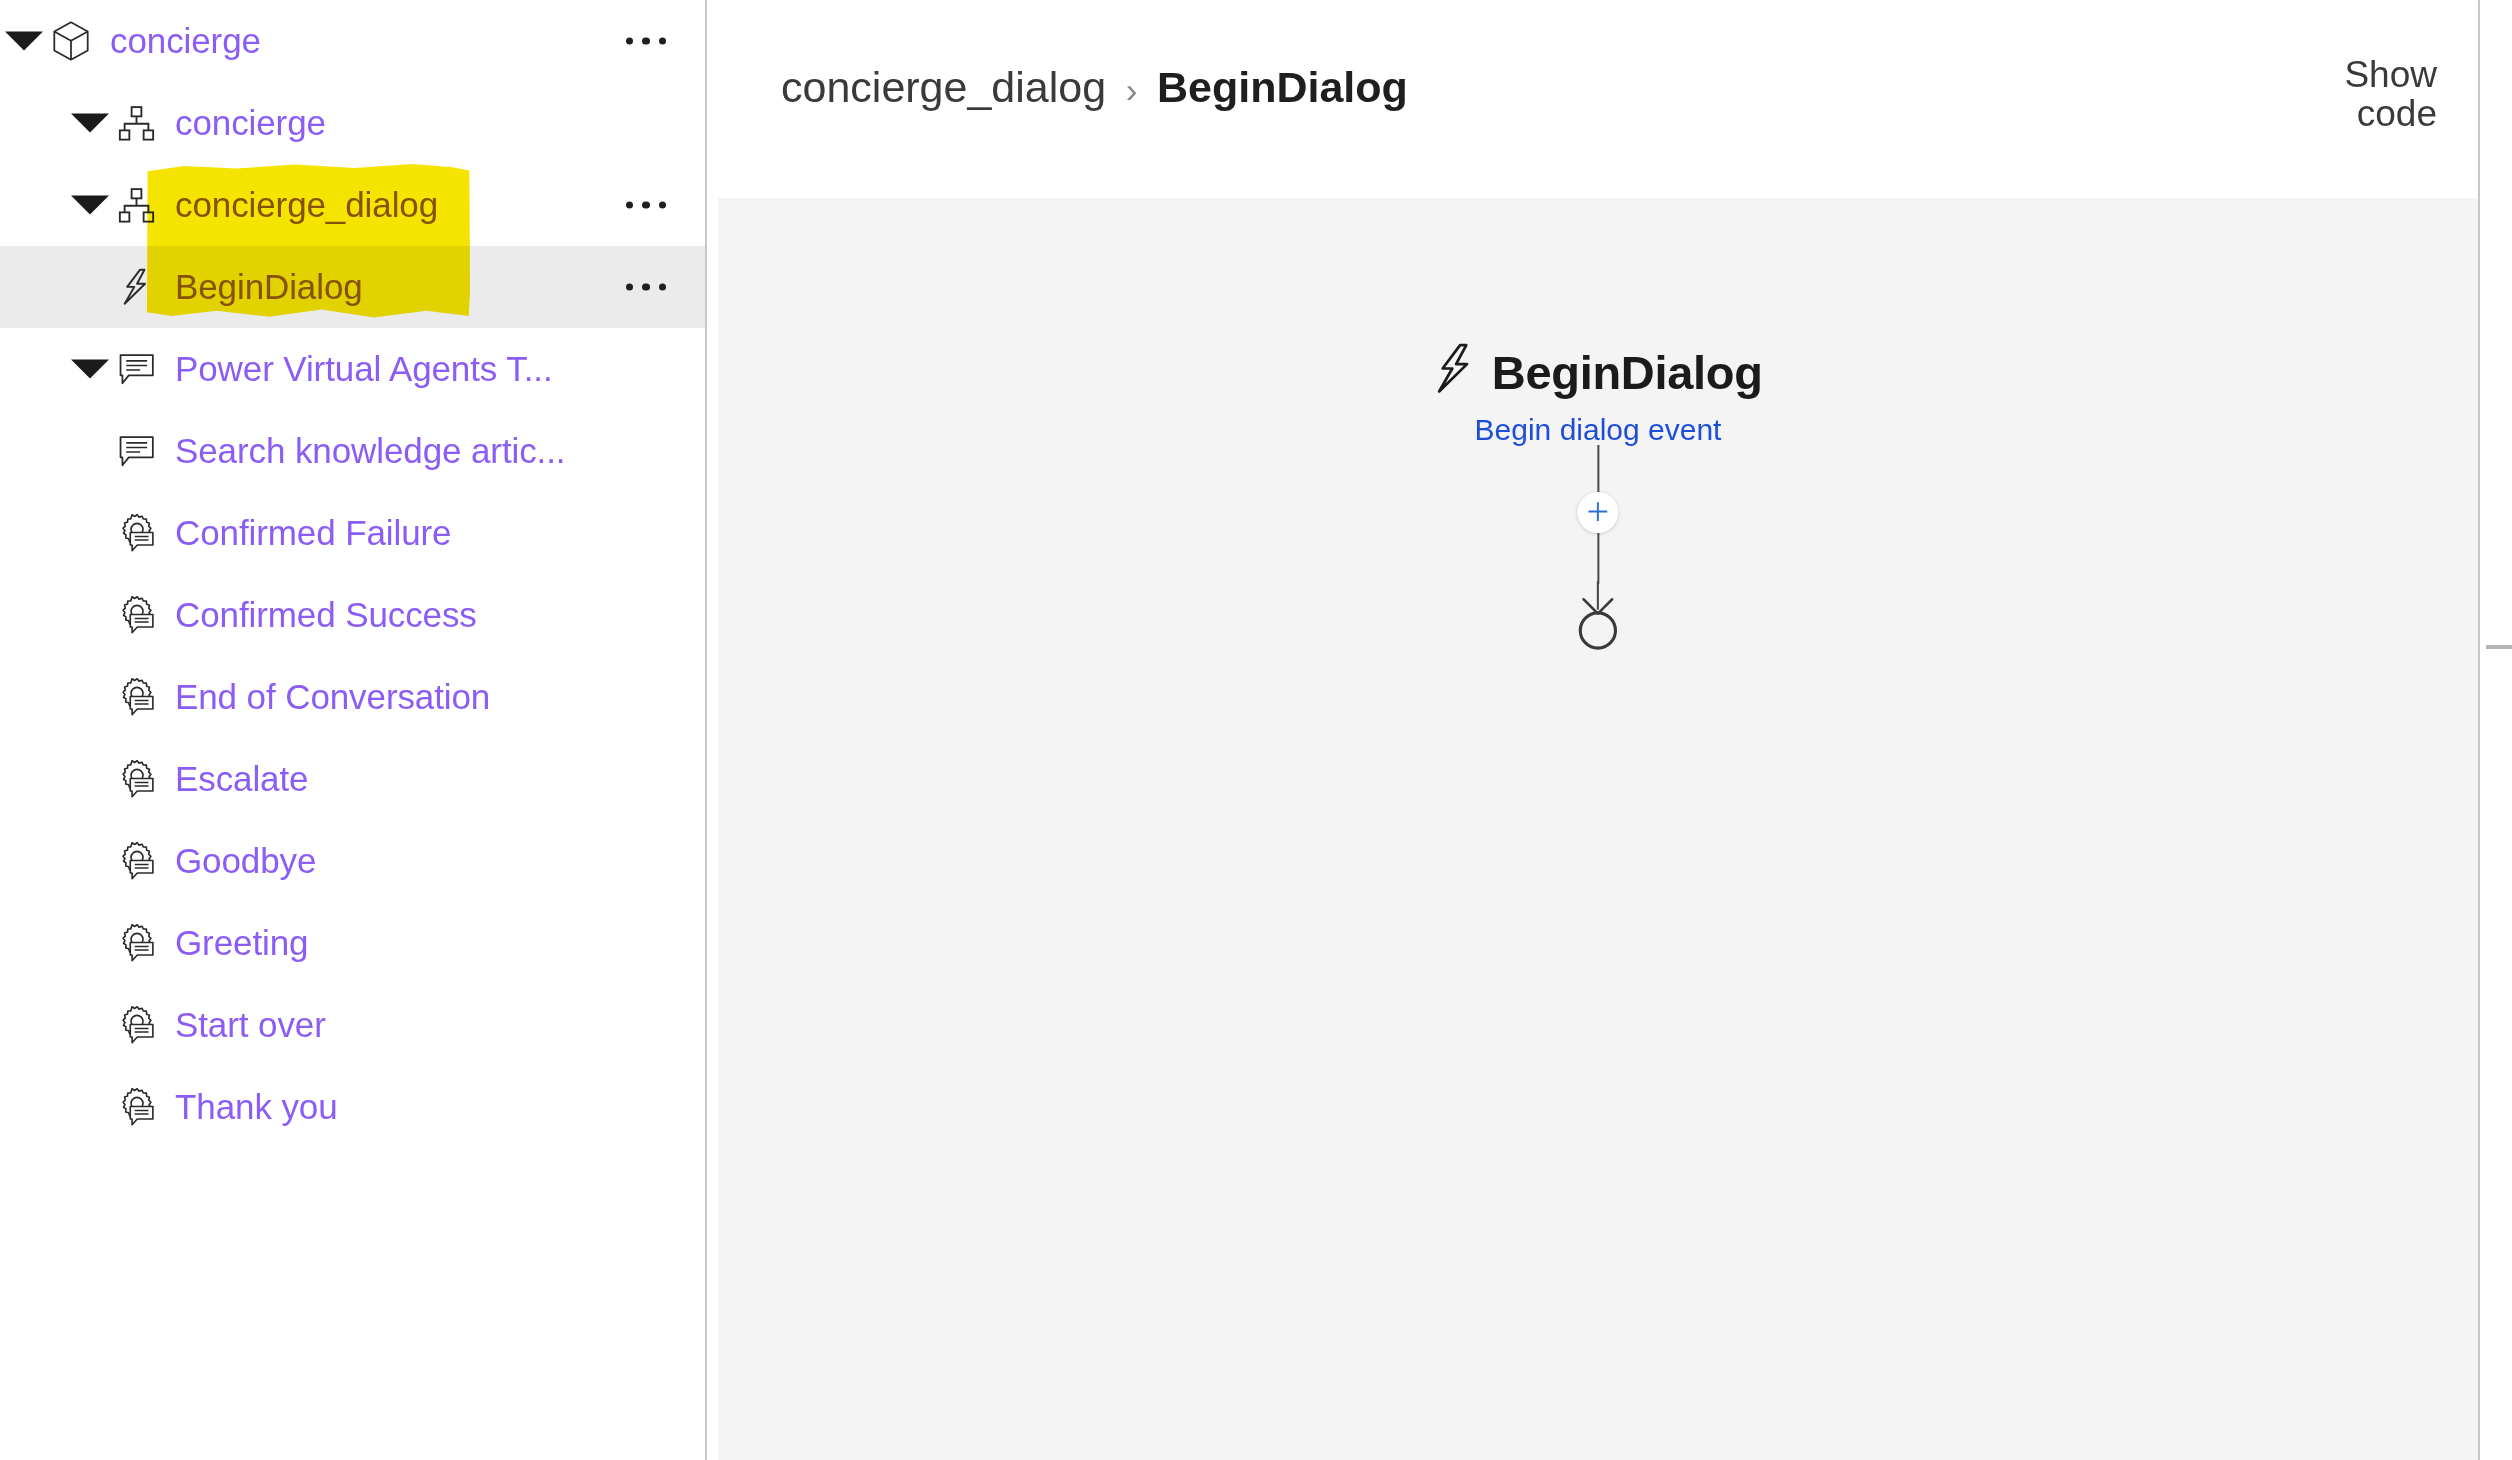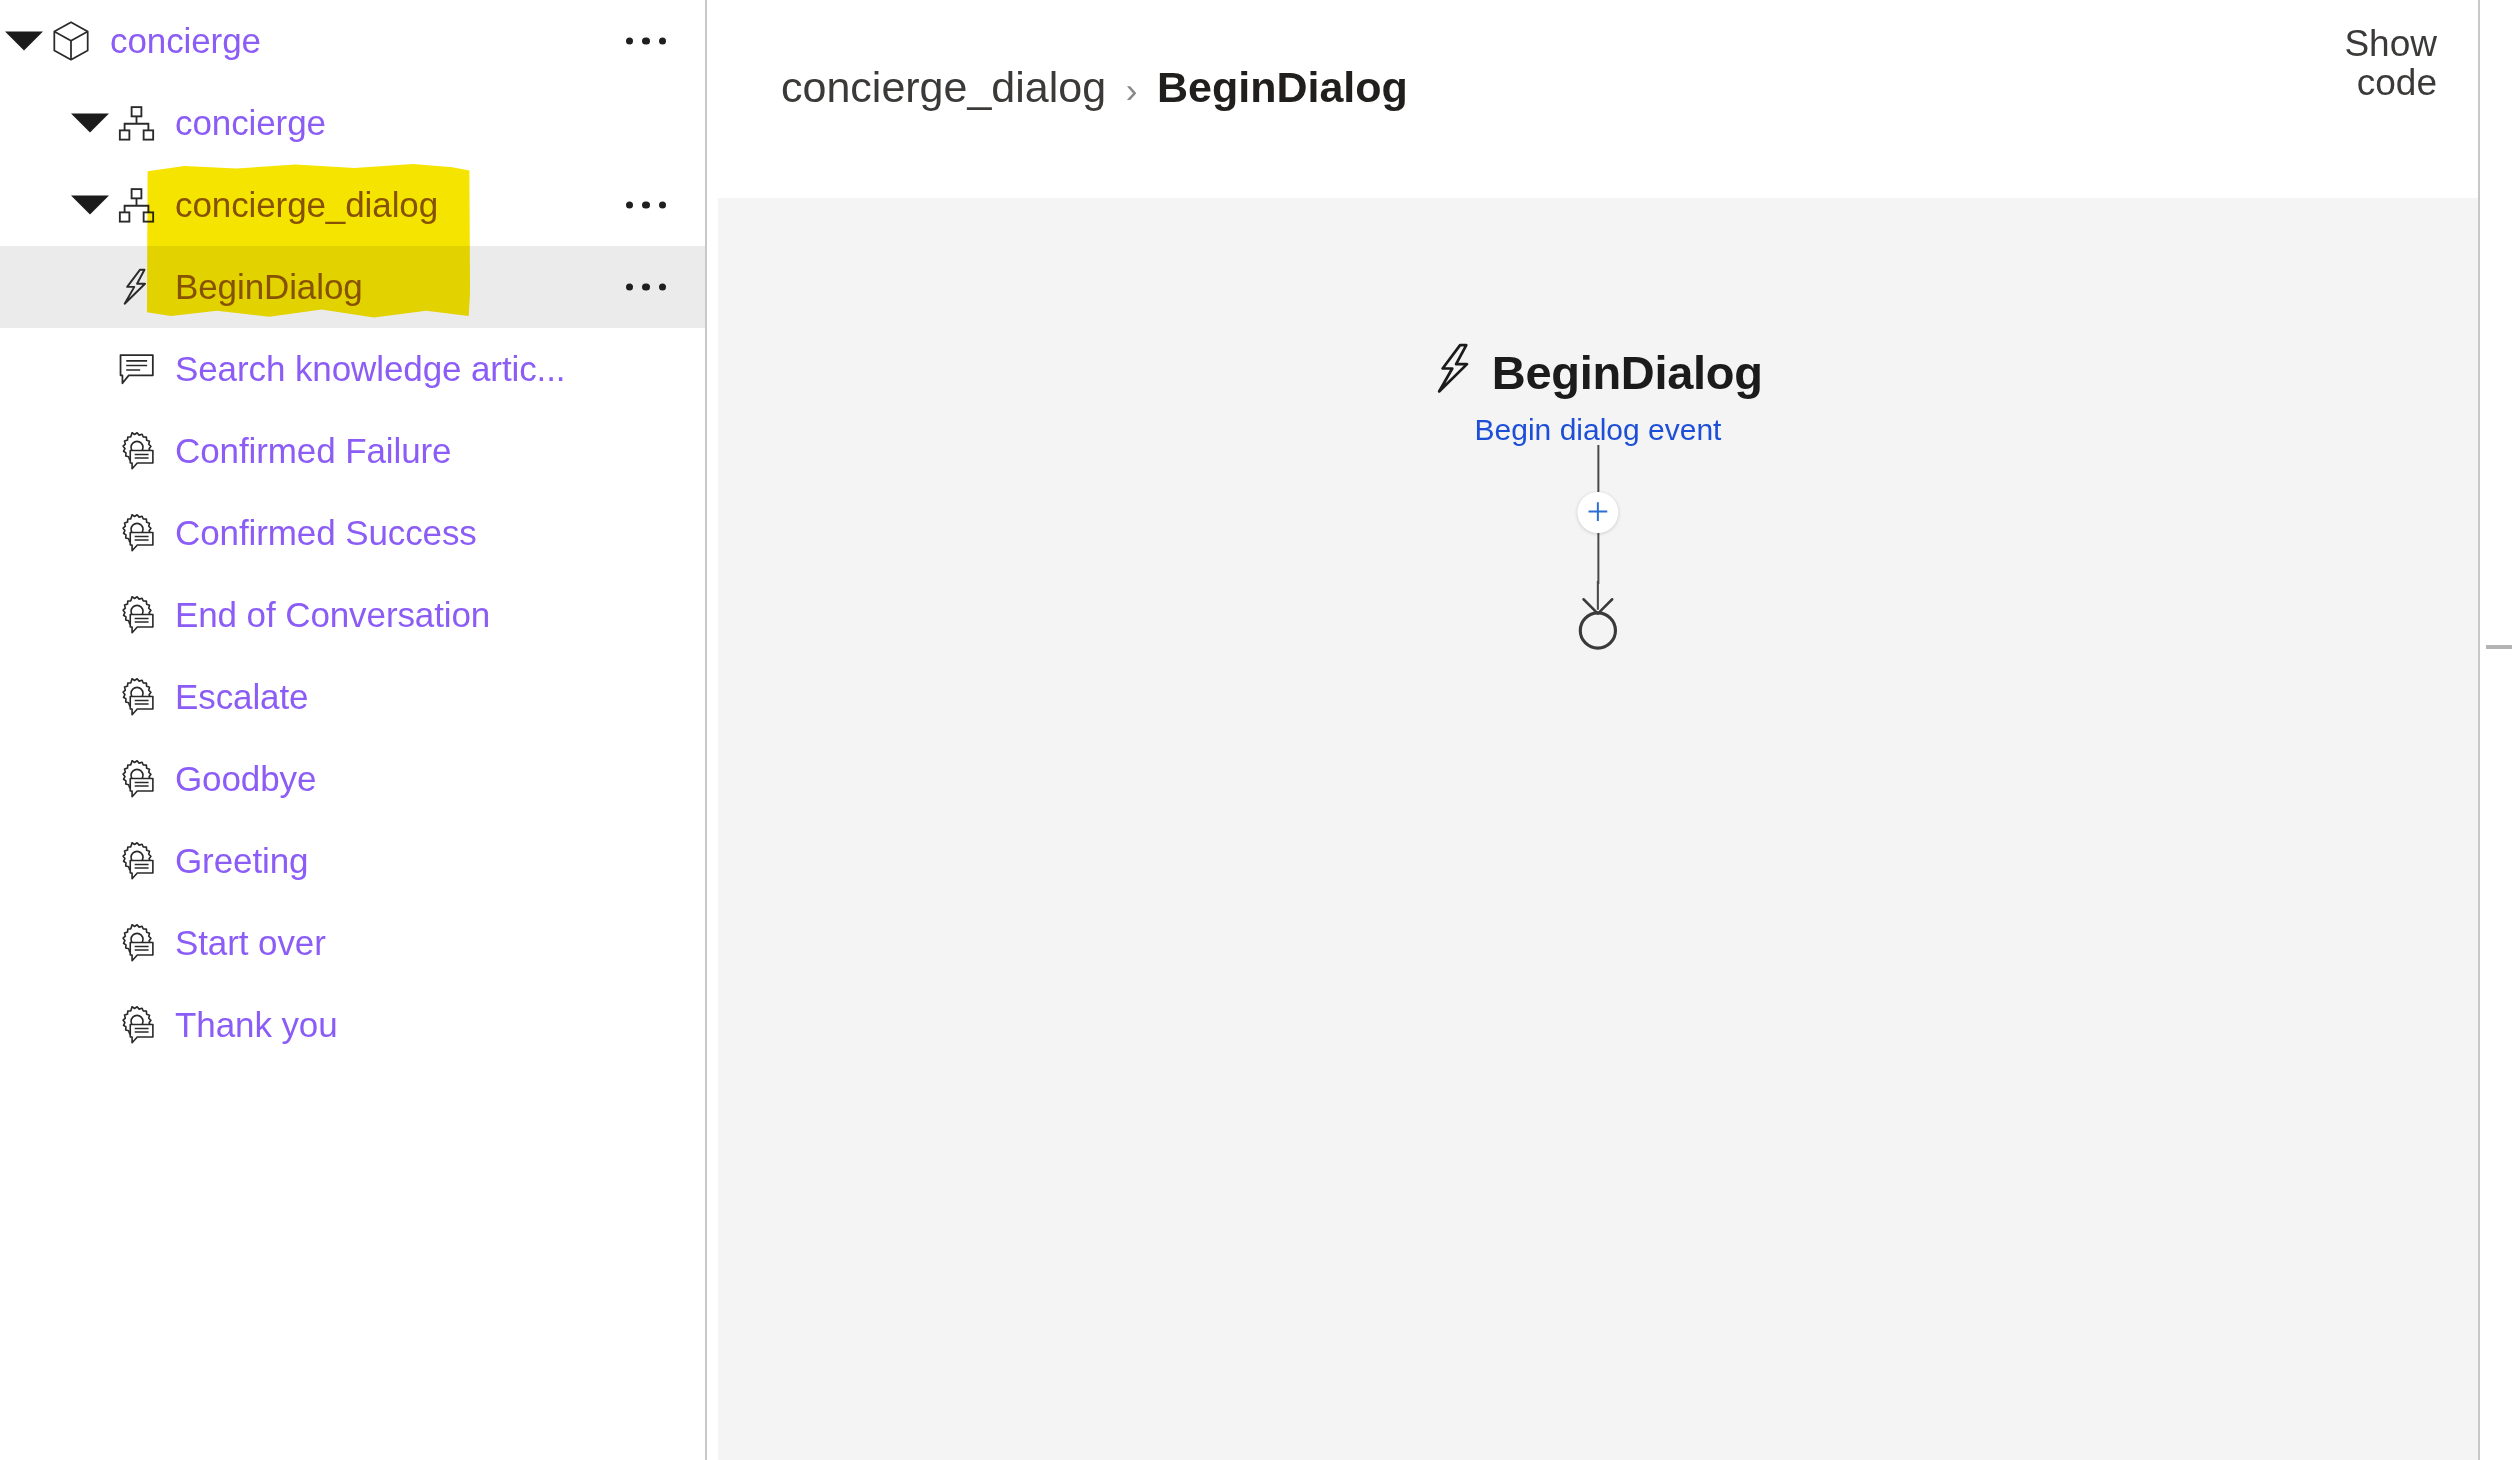--- a/index.html
+++ b/index.html
@@ -163,21 +163,21 @@
   }
   .crumb-current {
     font-size: 43px;
     font-weight: 600;
     color: #201f1e;
   }
 
   #show-code-button {
     position: absolute;
     right: 41px;
-    top: 25px;
+    top: 56px;
     width: 150px;
     text-align: right;
     font-size: 37px;
     line-height: 1.05;
     font-weight: 400;
     color: #3b3a39;
     cursor: pointer;
   }
 
   
@@ -320,20 +320,30 @@
             <svg width="33" height="41" viewBox="0 0 24 28" fill="none">
       <path d="M14.6 1.4 L5.2 13.9 L10.4 13.9 L3.4 26.2 L18.2 11.6 L12.4 11.6 L17.8 1.4 Z" stroke="#2a2a2a" stroke-width="1.4" stroke-linejoin="round" fill="none"></path>
     </svg>
           </span>
           <span class="row-label">BeginDialog</span>
           <span class="row-more">
             <span></span>
             <span></span>
             <span></span>
           </span>
+        </div>
+        <div class="tree-row d1">
+          <span class="chevron"></span>
+          <span class="row-icon">
+            <svg width="38" height="37" viewBox="0 0 30 28" fill="none" stroke="#2a2a2a" stroke-width="1.4" stroke-linejoin="round">
+      <path d="M2.0 3.0 L27.5 3.0 L27.5 19.0 L8.5 19.0 L3.5 25.2 L3.5 19.0 L2.0 19.0 Z"></path>
+      <path d="M6.5 7.6 L23.0 7.6 M6.5 11.2 L23.0 11.2 M6.5 14.8 L17.5 14.8" stroke-width="1.25"></path>
+    </svg>
+          </span>
+          <span class="row-label">Power Virtual Agents T...</span>
         </div>
         <div class="tree-row d2">
           <span class="row-icon">
             <svg width="38" height="37" viewBox="0 0 30 28" fill="none" stroke="#2a2a2a" stroke-width="1.4" stroke-linejoin="round">
       <path d="M2.0 3.0 L27.5 3.0 L27.5 19.0 L8.5 19.0 L3.5 25.2 L3.5 19.0 L2.0 19.0 Z"></path>
       <path d="M6.5 7.6 L23.0 7.6 M6.5 11.2 L23.0 11.2 M6.5 14.8 L17.5 14.8" stroke-width="1.25"></path>
     </svg>
           </span>
           <span class="row-label">Search knowledge artic...</span>
         </div>

